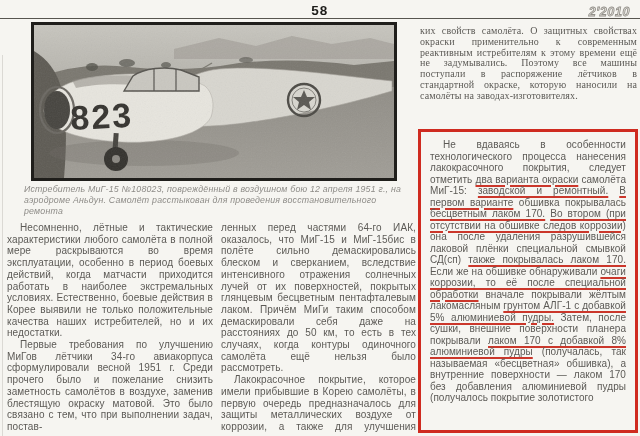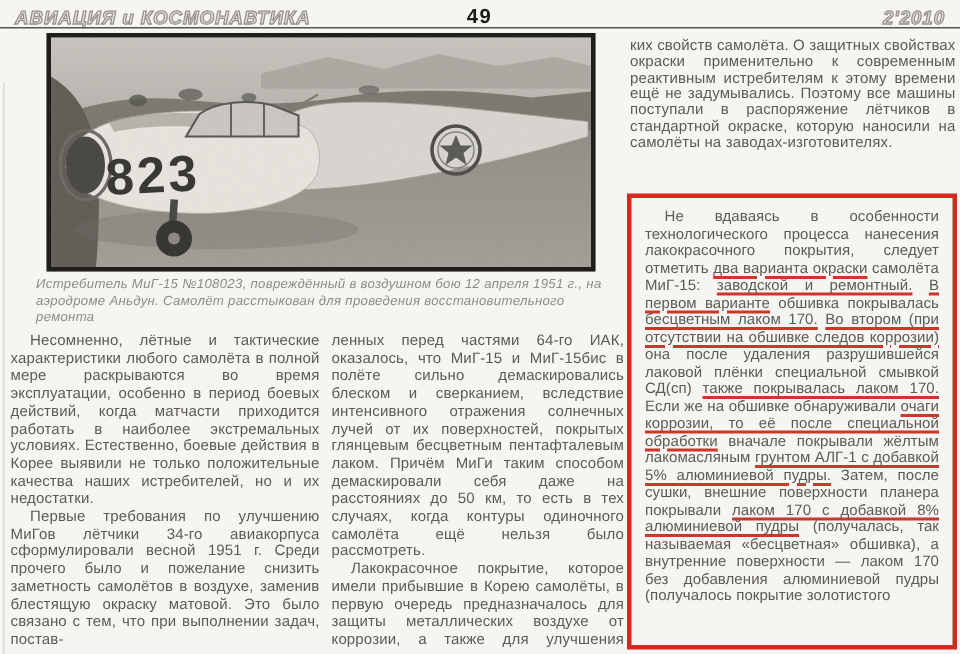--- a/index.html
+++ b/index.html
@@ -26,40 +26,39 @@
     border:3px solid #1f1e1b;box-sizing:border-box;background:#b9b7b0;}
   .photo svg{display:block;width:100%;height:100%;}
   .caption{position:absolute;left:24px;top:184px;width:392px;
     font-style:italic;font-size:8.8px;line-height:11px;color:#8d8b87;letter-spacing:.2px;}
   
   .col{position:absolute;top:222px;font-size:10px;line-height:11.7px;
     text-align:justify;color:#5c5a56;letter-spacing:.1px;hyphens:auto;}
   .col-left{left:7px;width:206px;height:225px;overflow:hidden;}
   .col-mid{left:221px;width:195px;height:225px;overflow:hidden;}
   .intro{position:absolute;left:420px;top:26px;width:217px;font-size:10px;line-height:10.8px;
-    text-align:justify;color:#5c5a56;letter-spacing:.1px;hyphens:auto;}
+    text-align:justify;color:#5c5a56;letter-spacing:.1px;hyphens:auto;font-family:Liberation Serif, serif;}
   .para{margin:0;}
   .indent{text-indent:13px;}
   
   .redbox{position:absolute;left:418px;top:129px;width:220px;height:304px;
     border:3px solid #cf2b20;box-sizing:border-box;background:#f6f5f1;
     padding:3px 5px 0 5px;overflow:hidden;}
   .boxpara{margin:4px;font-size:10px;line-height:11.5px;text-align:justify;
     color:#5c5a56;letter-spacing:.05px;text-indent:13px;hyphens:auto;}
   .u{text-decoration:underline;text-decoration-color:#cb372b;
      text-decoration-thickness:1.7px;text-underline-offset:1.5px;}
 </style>
 </head>
 <body>
 
 <div class="edge-line"></div>
 
 <div class="header">
-  <span class="logo">АВИАЦИЯ и КОСМОНАВТИКА</span>
-  <span class="pageno">49</span>
+  <span class="pageno">58</span>
   <span class="issue">2'2010</span>
 </div>
 <div class="rule"></div>
 
 <div class="photo">
   <svg viewBox="0 0 360 153" preserveAspectRatio="none">
     <defs>
       <linearGradient id="skyG" x1="0" y1="0" x2="0" y2="1">
         <stop offset="0" stop-color="#c7c5be"></stop>
           <stop offset="1" stop-color="#b2b0a9"></stop>

